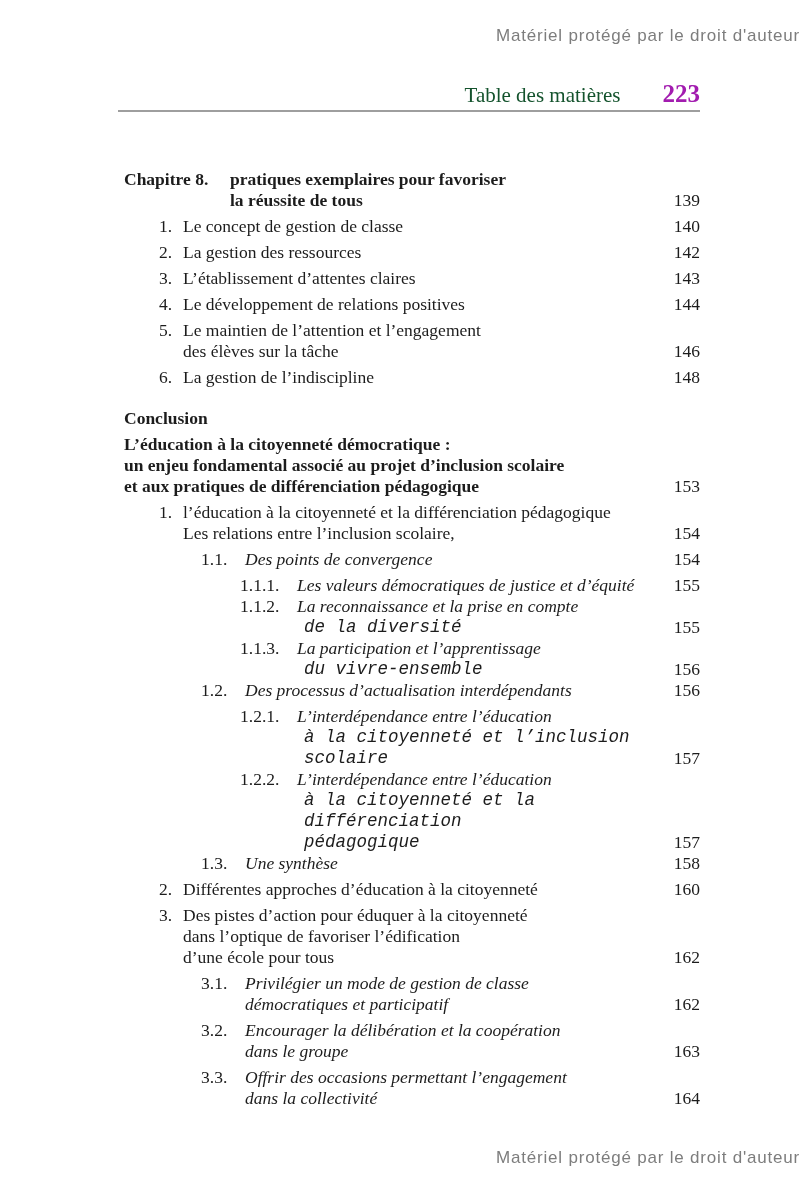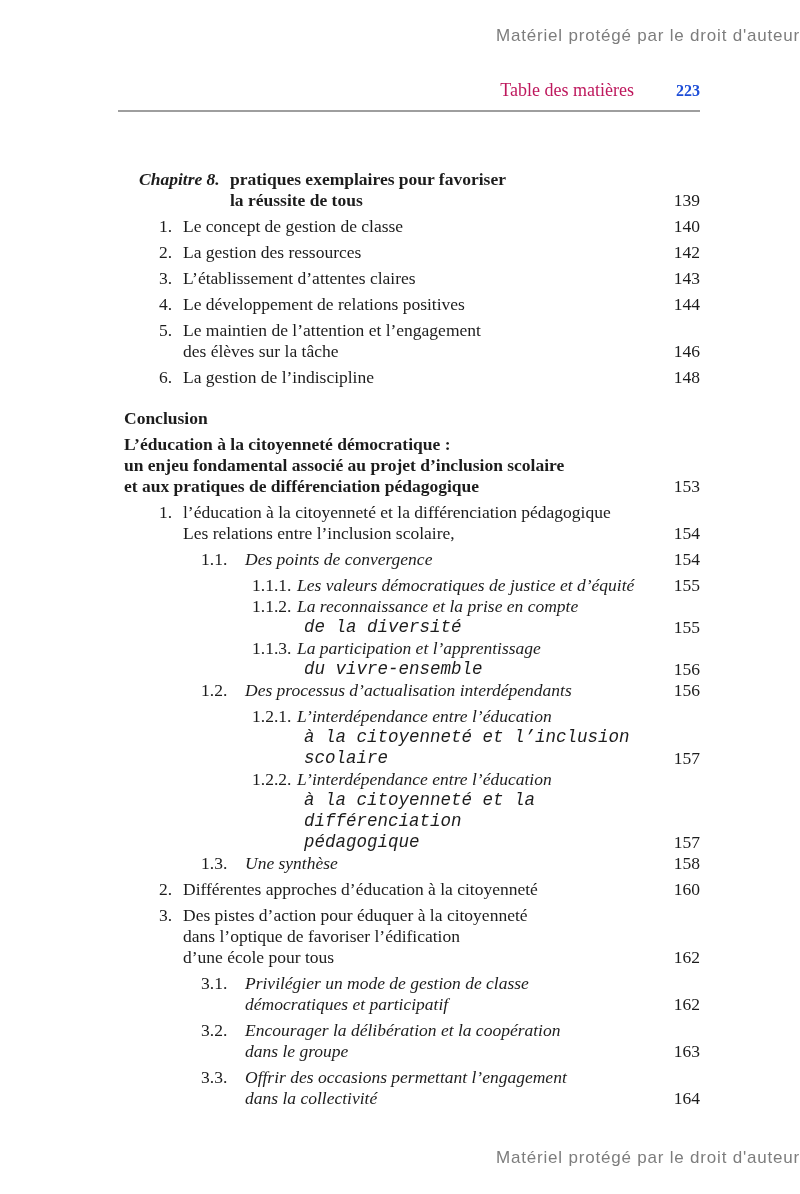--- a/index.html
+++ b/index.html
@@ -12,22 +12,22 @@
     font-family:"Liberation Sans", sans-serif; font-size:17px;
     color:#7d7d7d; letter-spacing:0.8px;
   }
   .watermark.top { top:26px; }
   .watermark.bottom { top:1148px; }
 
   .running-head {
     position:absolute; top:80px; left:118px; width:582px;
     display:flex; justify-content:flex-end; align-items:baseline; gap:42px;
   }
-  .running-title { font-size:18px; color:#be185d;margin-left:44px; }
-  .folio { font-size:16px; font-weight:bold; color:#1d4ed8; }
+  .running-title { font-size:21px; color:#14532d;margin-left:44px; }
+  .folio { font-size:25px; font-weight:bold; color:#a21caf; }
 
   .head-rule {
     position:absolute; top:110px; left:118px; width:582px; height:2px;
     background:#9e9e9e;
   }
 
   .toc {
     position:absolute; top:169px; left:124px; width:576px;
     font-size:17.5px; line-height:21px;
   }
@@ -38,32 +38,32 @@
   .page {
     flex:0 0 52px; width:52px; text-align:right; align-self:flex-end;
     line-height:21px; font-weight:normal; font-style:normal;
   }
   .num { position:absolute; top:0; font-style:normal; }
   .line { display:block; }
 
   .entry.bold .line, .entry.bold .num { font-weight:bold; }
   .entry.italic .line { font-style:italic; }
 
-  .entry.chapter .num { left:15px;font-style:italic; }
+  .entry.chapter .num { left:0; }
   .entry.chapter .line { margin-left:106px; }
 
   .entry.heading .line { margin-left:0; }
 
   .entry.l1 .num { left:0; width:48px; text-align:right; }
   .entry.l1 .line { margin-left:59px; }
 
   .entry.l2 .num { left:77px; }
   .entry.l2 .line { margin-left:121px; }
 
-  .entry.l3 .num { left:128px; }
+  .entry.l3 .num { left:116px; }
   .entry.l3 .line { margin-left:173px; }
   .entry.l3 .line.cont { margin-left:180px;font-family:Liberation Mono, monospace; }
 </style>
 </head>
 <body>
 
 <div class="watermark top">Matériel protégé par le droit d'auteur</div>
 
 <div class="running-head">
   <span class="running-title">Table des matières</span>

